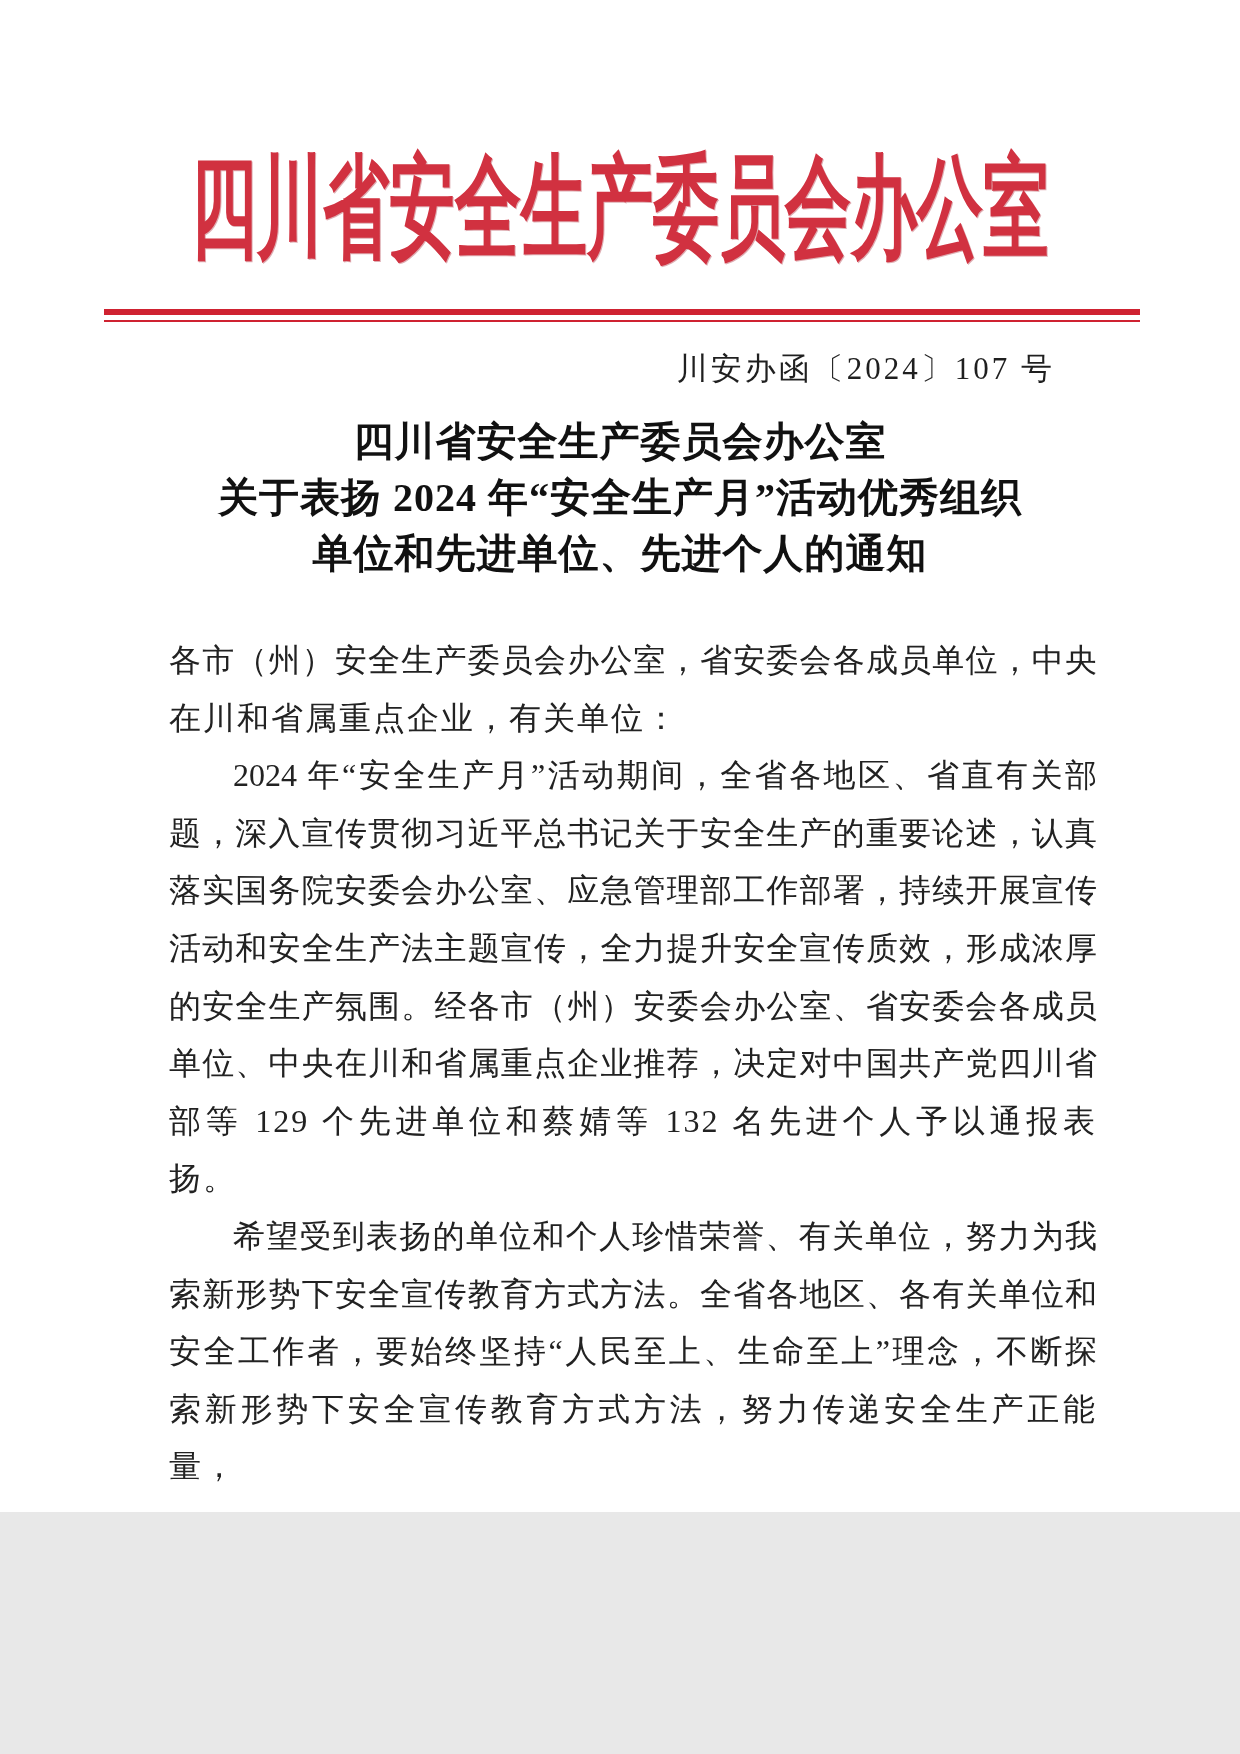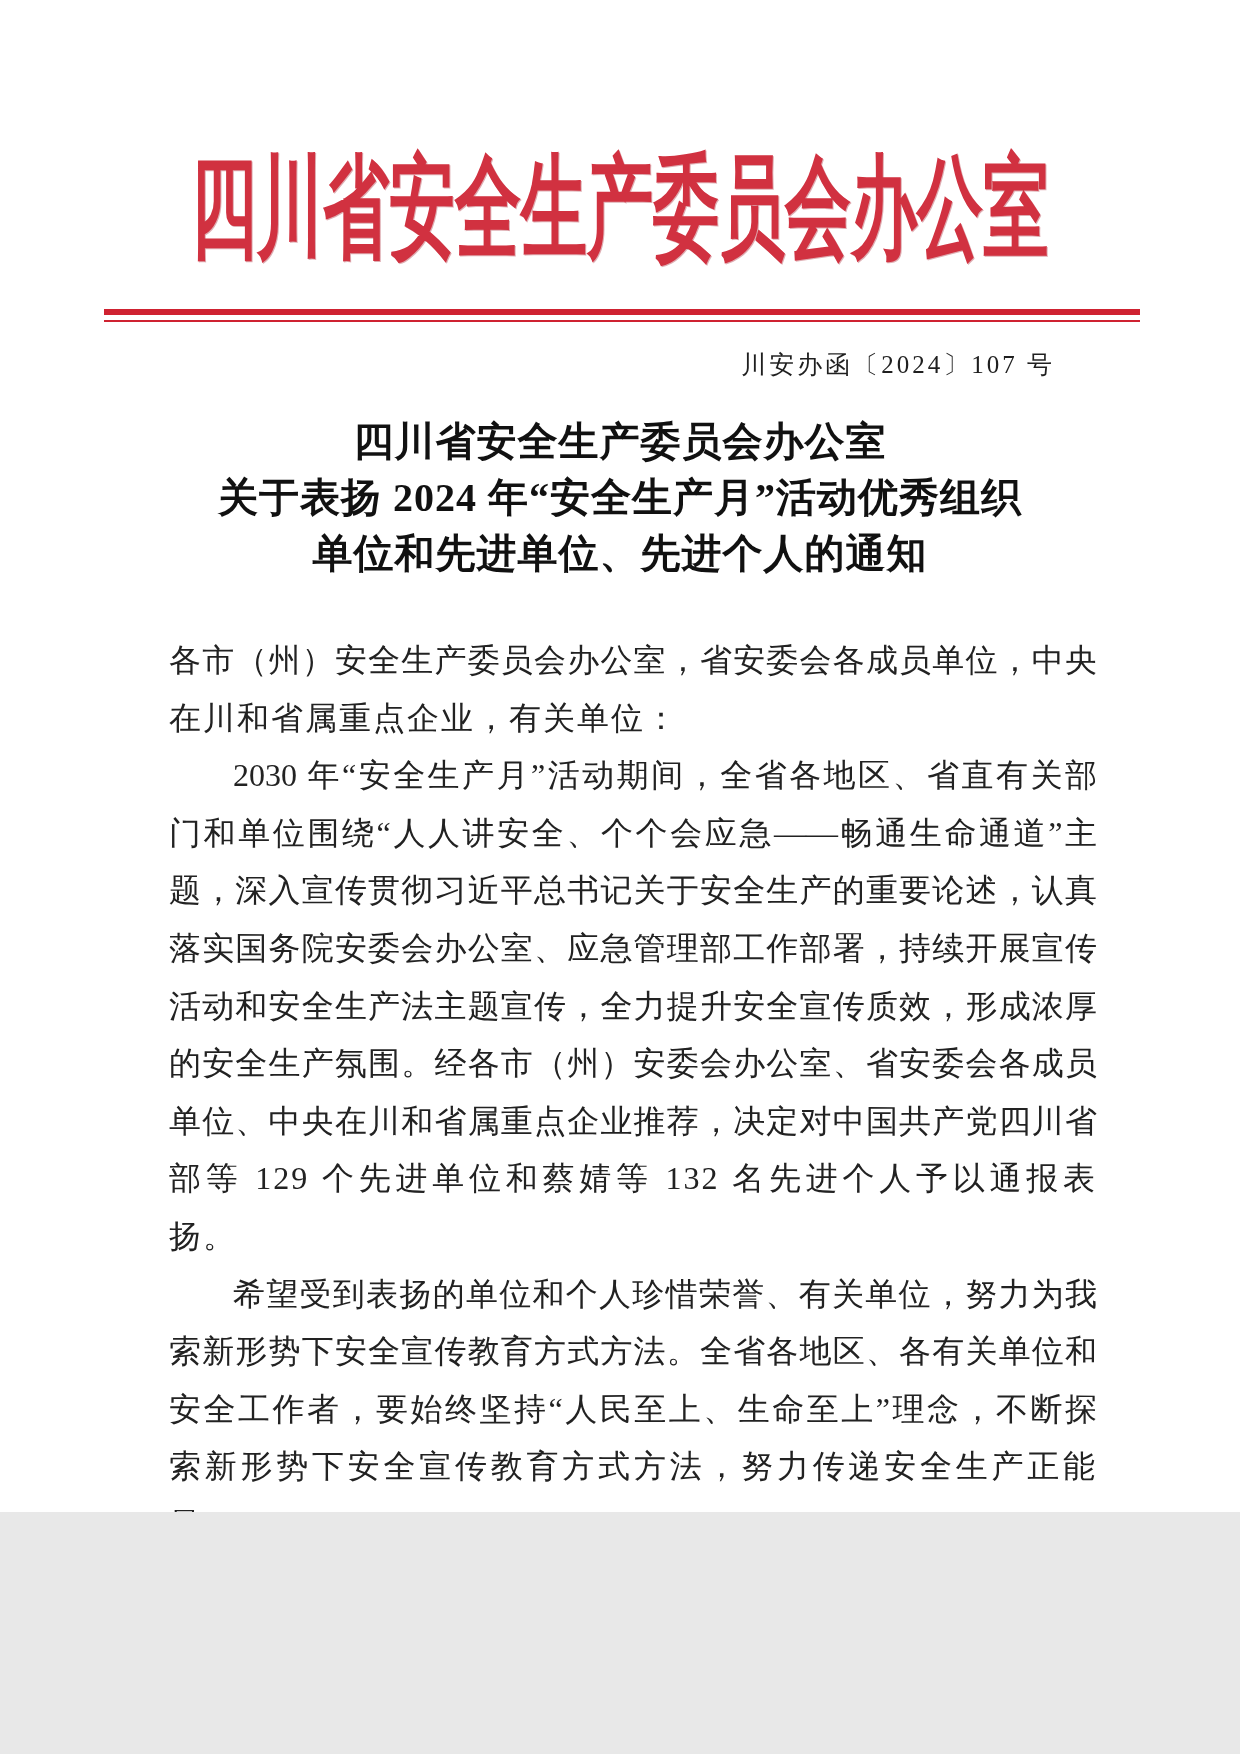--- a/index.html
+++ b/index.html
@@ -37,21 +37,21 @@
   .header-rule { position: absolute; top: 309px; left: 104px; width: 1036px; }
   .header-rule .thick { height: 6px; background: #cf2231; }
   .header-rule .gap { height: 5px; }
   .header-rule .thin { height: 2px; background: #cf2231; }
 
   
   .doc-number {
     position: absolute;
     top: 348px;
     right: 185px;
-    font-size: 25px;
+    font-size: 31px;
     letter-spacing: 3px;
     color: #1f1f1f;
     white-space: nowrap;
   }
 
   
   .doc-title {
     position: absolute;
     top: 414px;
     left: 70px;
@@ -106,22 +106,21 @@
 
   <div class="doc-title">
     <div>四川省安全生产委员会办公室</div>
     <div>关于表扬 2024 年“安全生产月”活动优秀组织</div>
     <div>单位和先进单位、先进个人的通知</div>
   </div>
 
   <div class="body-text">
     <div class="body-line">各市（州）安全生产委员会办公室，省安委会各成员单位，中央</div>
     <div class="body-line para-end">在川和省属重点企业，有关单位：</div>
-    <div class="body-line indent">2030 年“安全生产月”活动期间，全省各地区、省直有关部</div>
-    <div class="body-line">门和单位围绕“人人讲安全、个个会应急——畅通生命通道”主</div>
+    <div class="body-line indent">2024 年“安全生产月”活动期间，全省各地区、省直有关部</div>
     <div class="body-line">题，深入宣传贯彻习近平总书记关于安全生产的重要论述，认真</div>
     <div class="body-line">落实国务院安委会办公室、应急管理部工作部署，持续开展宣传</div>
     <div class="body-line">活动和安全生产法主题宣传，全力提升安全宣传质效，形成浓厚</div>
     <div class="body-line">的安全生产氛围。经各市（州）安委会办公室、省安委会各成员</div>
     <div class="body-line">单位、中央在川和省属重点企业推荐，决定对中国共产党四川省</div>
     <div class="body-line para-end">部等 129 个先进单位和蔡婧等 132 名先进个人予以通报表扬。</div>
     <div class="body-line indent">希望受到表扬的单位和个人珍惜荣誉、有关单位，努力为我</div>
     <div class="body-line">索新形势下安全宣传教育方式方法。全省各地区、各有关单位和</div>
     <div class="body-line">安全工作者，要始终坚持“人民至上、生命至上”理念，不断探</div>
     <div class="body-line para-end">索新形势下安全宣传教育方式方法，努力传递安全生产正能量，</div>

